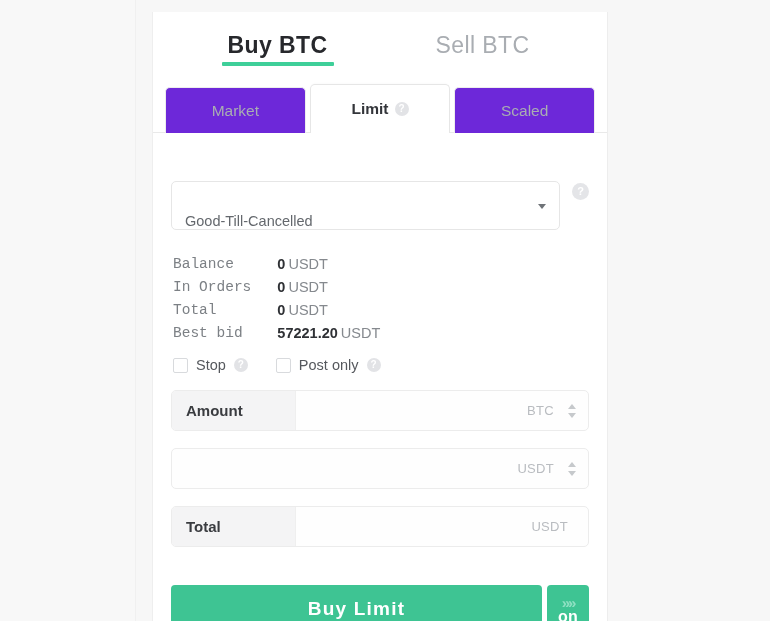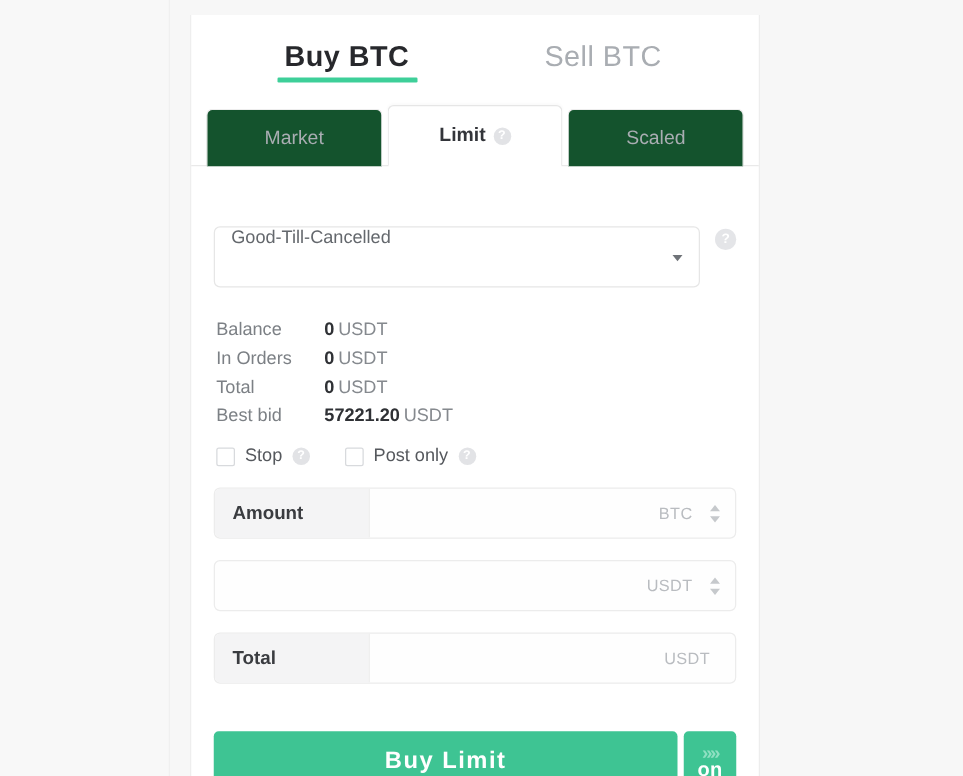--- a/index.html
+++ b/index.html
@@ -99,21 +99,21 @@
     height: 1px;
     background: #e9e9e9;
   }
   .type-tab {
     flex: 1;
     height: 46px;
     margin: 0 2px;
     border: 1px solid #ededed;
     border-bottom: none;
     border-radius: 5px 5px 0 0;
-    background: #14532d;
+    background: #6d28d9;
     color: #a9adb2;
     font-size: 15.5px;
     display: flex;
     align-items: center;
     justify-content: center;
     gap: 6px;
     cursor: pointer;
     position: relative;
     z-index: 1;
   }
@@ -169,21 +169,21 @@
     margin-top: 20px;
   }
   .select {
     position: relative;
     flex: 1;
     height: 49px;
     border: 1px solid #e6e6e6;
     border-radius: 5px;
     background: #fff;
     display: flex;
-    align-items: flex-start;
+    align-items: flex-end;
     padding: 0 13px;
     font-size: 14.5px;
     color: #64686d;
     cursor: pointer;
     margin-top: 28px;
   }
   .select .caret {
     position: absolute;
     right: 13px;
     top: 50%;
@@ -201,20 +201,21 @@
     border-spacing: 0;
   }
   .balances td {
     font-size: 14.5px;
     padding: 0 0 7px 0;
     white-space: nowrap;
   }
   .balances td.k {
     color: #7c8085;
     padding-right: 26px;
+    font-family: Liberation Mono, monospace;
   }
   .balances td.v .num {
     color: #2f3135;
     font-weight: bold;
   }
   .balances td.v .cur {
     color: #85898e;
     font-weight: normal;
     margin-left: 3px;
   }

